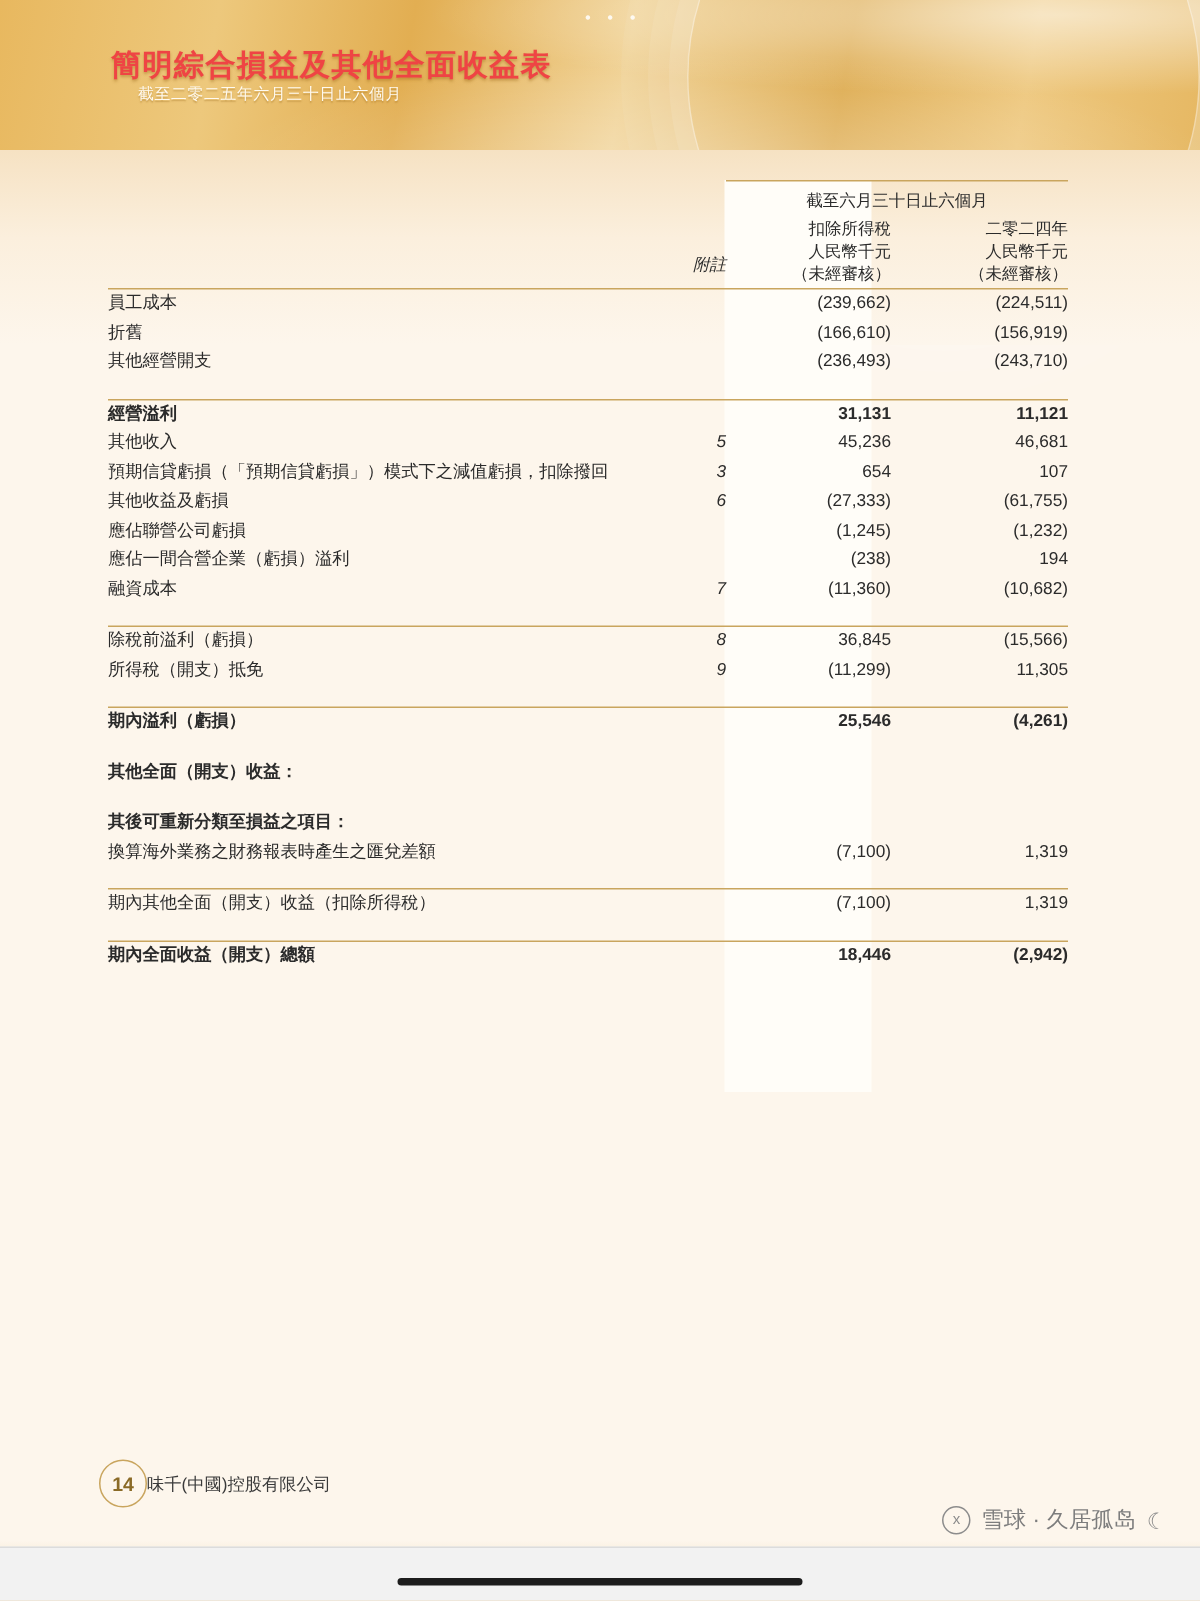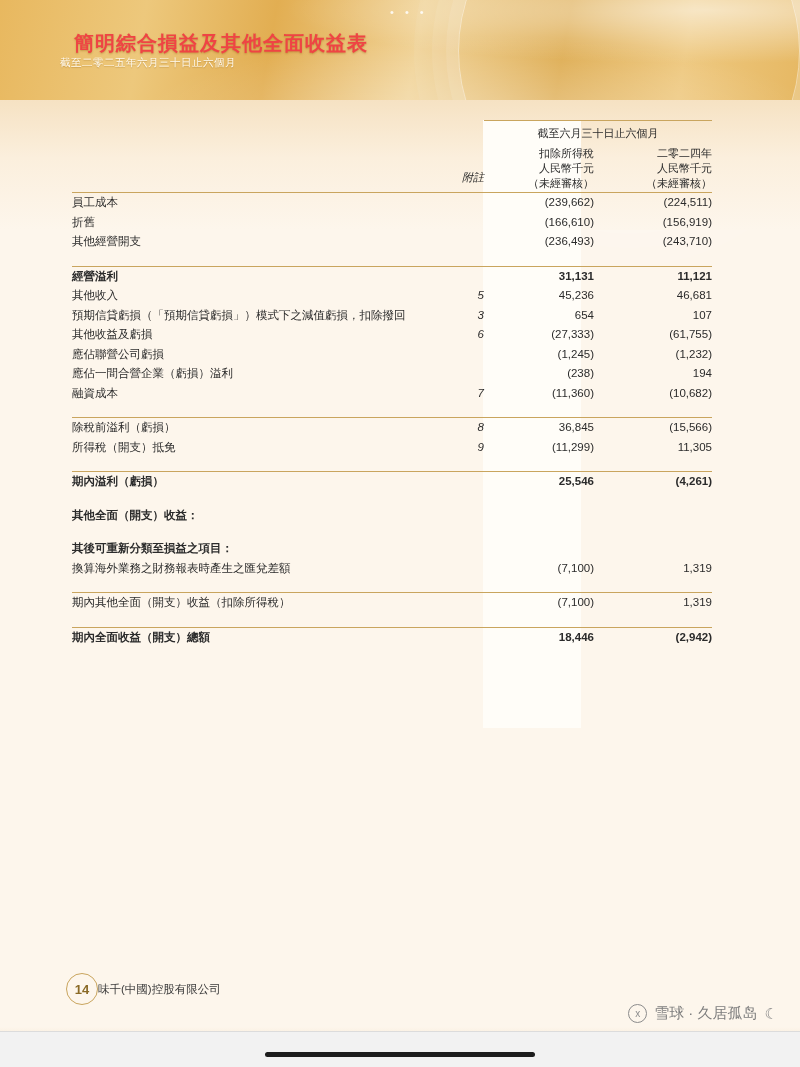--- a/index.html
+++ b/index.html
@@ -64,21 +64,21 @@
     left: 74px; top: 30px;
     z-index: 4;
     color: #ef4444;
     font-size: 20px;
     font-weight: bold;
     letter-spacing: 1px;
     text-shadow: 0 1px 2px rgba(150,100,20,0.45);
   }
   .page-subtitle {
     position: absolute;
-    left: 60px; top: 56px;
+    left: 92px; top: 56px;
     z-index: 4;
     color: #fffaf0;
     font-size: 10.5px;
     letter-spacing: 0.5px;
     text-shadow: 0 1px 1px rgba(150,100,20,0.4);
   }
   
   .tbl-wrap {
     position: absolute;
     left: 72px; top: 120px;

